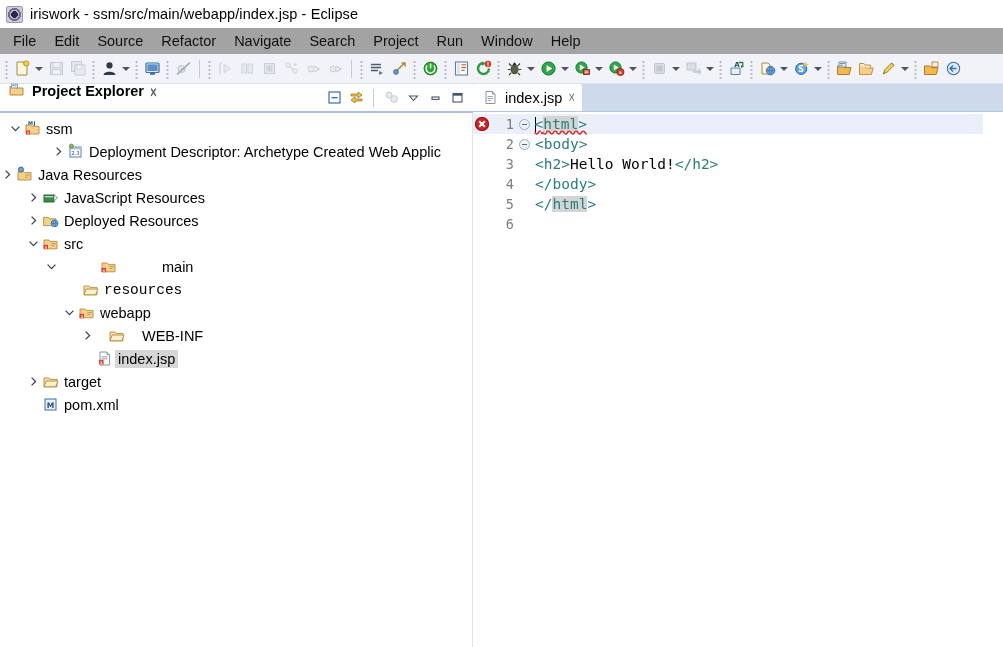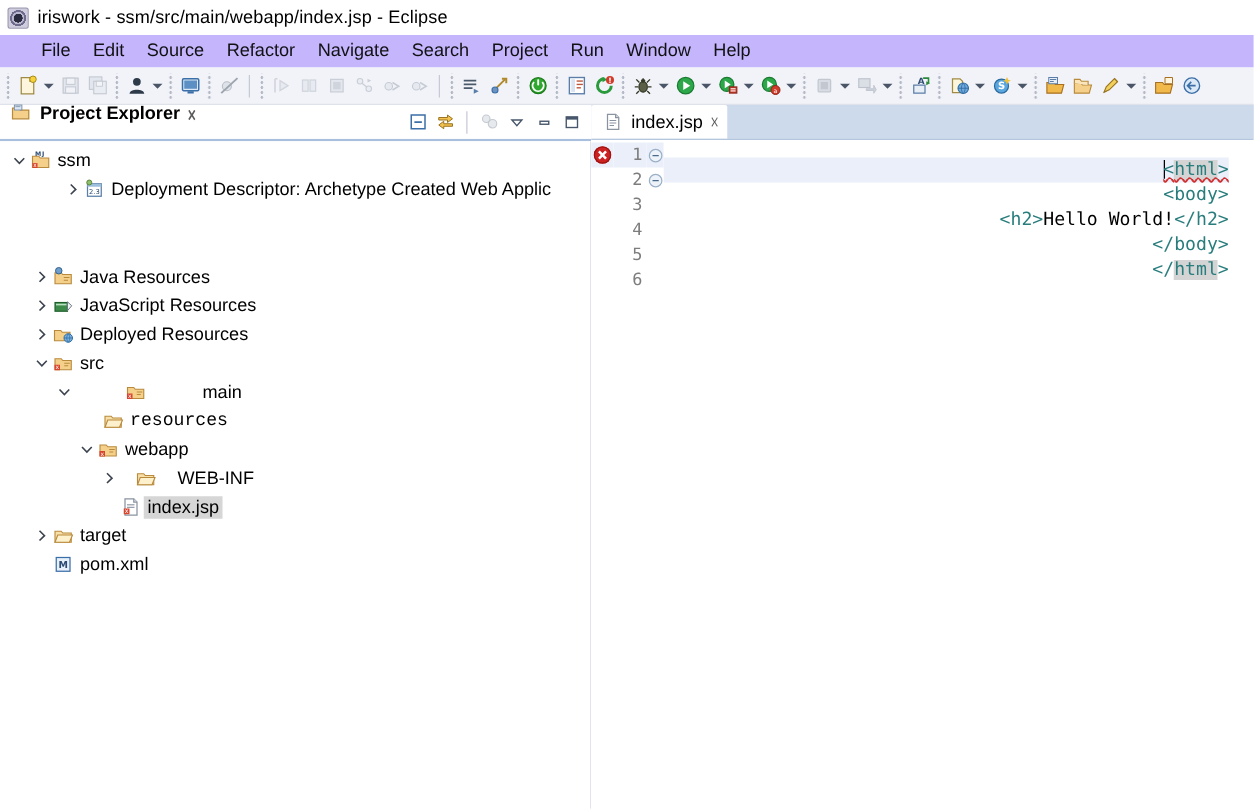--- a/index.html
+++ b/index.html
@@ -25,22 +25,22 @@
       radial-gradient(circle at 50% 50%, #2b2b40 0 33%, #b9b7cd 34% 46%, #6e6b8c 47% 60%, #cfcddd 61% 100%);
     border: 1px solid #9a98b0;
     position: relative;
   }
   .title-text { font-size: 14.5px; color: #000; letter-spacing: 0.1px; }
 
   
   .menubar {
     height: 26px; min-height: 26px;
     display: flex; align-items: center;
-    padding-left: 24px;
-    background: #c4b5fd;
+    padding-left: 4px;
+    background: #a3a3a3;
   }
   .menu-item {
     font-size: 14.5px; color: #111;
     padding: 2px 9px;
     cursor: default; white-space: nowrap;
   }
 
   
   .toolbar {
     height: 30px; min-height: 30px;
@@ -123,24 +123,23 @@
   .ed-underline { height: 1px; background: #b4c6de; }
   .ed-area { flex: 1 1 auto; display: flex; min-height: 0; background: #fff; position: relative; }
   .ed-marker-col { width: 18px; background: #fff; padding-top: 2px; flex:0 0 auto; }
   .ed-gutter {
     width: 26px; flex:0 0 auto; background: #fff; padding-top: 2px;
     font-family: "DejaVu Sans Mono", monospace; font-size: 13.5px; color: #7d7d7d;
     text-align: right;
   }
   .ed-fold { width: 14px; flex:0 0 auto; background:#fff; padding-top:2px; }
   .ed-code {
-    flex: 1 1 auto; min-width:0; background: #fff; padding-top: 14px;
+    flex: 1 1 auto; min-width:0; background: #fff; padding-top: 2px;
     font-family: "DejaVu Sans Mono", monospace; font-size: 14.5px; color: #000;
     position: relative;
-    text-align: right;
   }
   .cline { height: 20px; line-height: 20px; white-space: pre; padding-left: 4px; position: relative; }
   .gline { height: 20px; line-height: 20px; padding-right: 3px; }
   .mline { height: 20px; line-height: 20px; display:flex; align-items:center; justify-content:center; }
   .fline { height: 20px; line-height: 20px; display:flex; align-items:center; justify-content:center; }
   .cur-line-bg { background: #eaeffa; }
   .tag { color: #2a7d7d; }
   .txt { color: #000; }
   .hl { background: #d4d4d4; }
   .sq { text-decoration: underline wavy #d03030; text-decoration-skip-ink: none; }
@@ -515,21 +514,21 @@
               <span class="ico">
                 <svg width="17" height="17" viewBox="0 0 17 17">
                   <rect x="3" y="4" width="11" height="10" fill="#fff" stroke="#5b7ea8" stroke-width="1"></rect>
                   <rect x="3" y="4" width="11" height="2.4" fill="#9fc0dd"></rect>
                   <text x="8.5" y="12.4" font-size="5.4" fill="#2b4b73" text-anchor="middle" font-family="DejaVu Sans">2.3</text>
                   <circle cx="4.4" cy="3" r="2" fill="#8fbf6a" stroke="#4d7a2e" stroke-width="0.7"></circle>
                 </svg>
               </span>
               <span class="lbl">Deployment Descriptor: Archetype Created Web Applic</span>
             </div>
-            <div class="row" style="padding-left: 26px; margin-top: 47px;">
+            <div class="row" style="">
               <span class="twisty">
                 <svg width="11" height="11" viewBox="0 0 11 11">
                   <path d="M3.6 1.6 L7.6 5.5 L3.6 9.4" fill="none" stroke="#3c4450" stroke-width="1.3"></path>
                 </svg>
               </span>
               <span class="ico">
                 <svg width="17" height="17" viewBox="0 0 17 17">
                   <path d="M2 5.2 L7 5.2 L8.2 6.6 L15 6.6 L15 14 L2 14 Z" fill="#f5d08a" stroke="#b98a3c" stroke-width="0.9"></path>
                   <circle cx="5" cy="3.6" r="2.6" fill="#6f9ecb" stroke="#32618f" stroke-width="0.8"></circle>
                   <path d="M9 9 L13.6 9 M9 11.2 L12.4 11.2" stroke="#b98a3c" stroke-width="0.8"></path>

